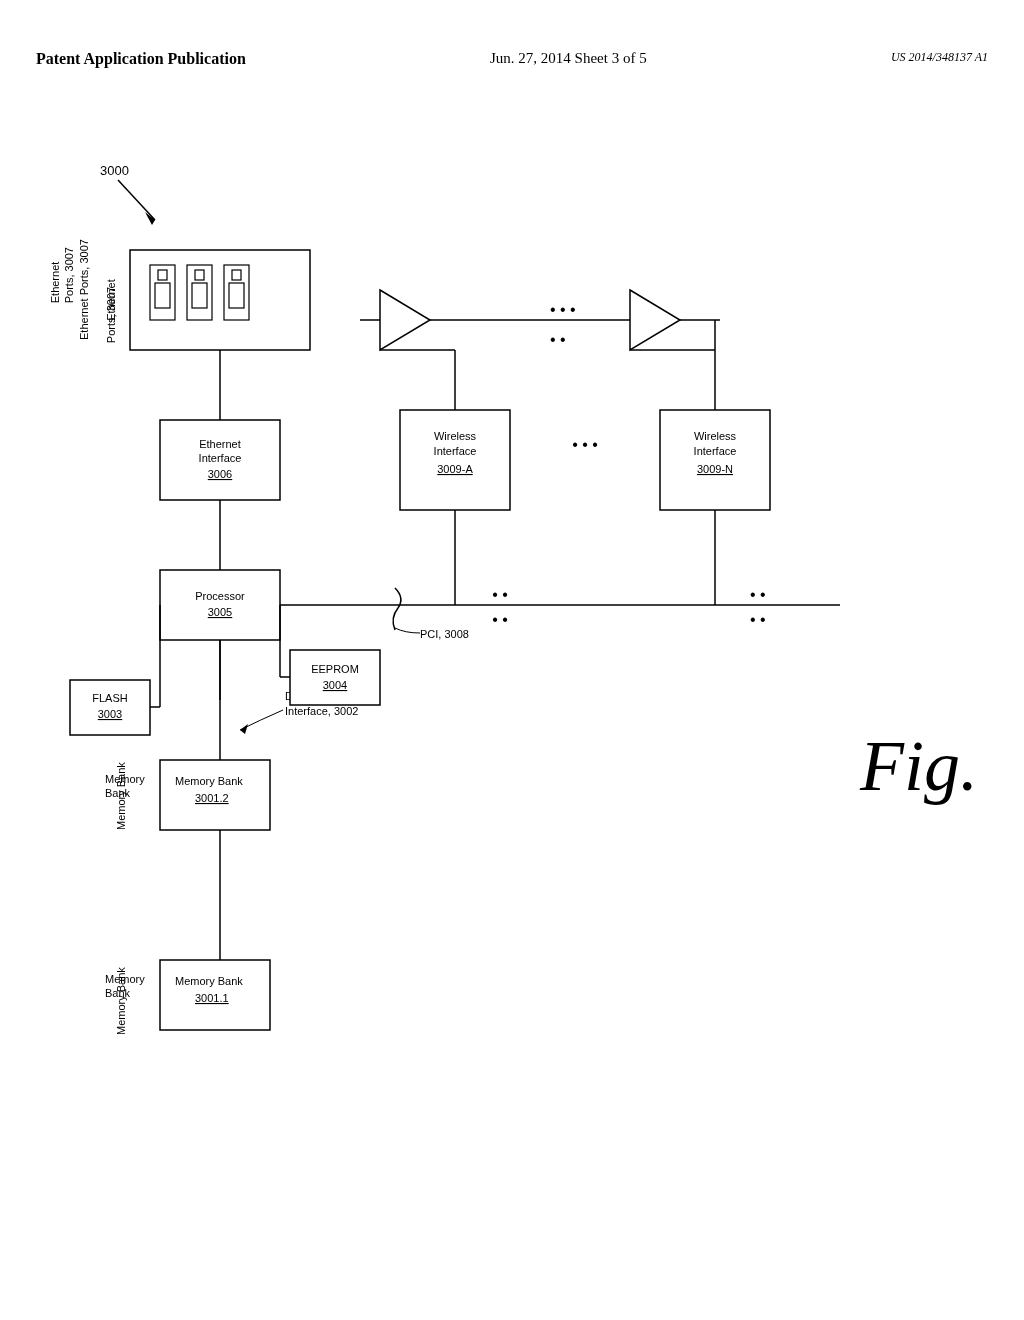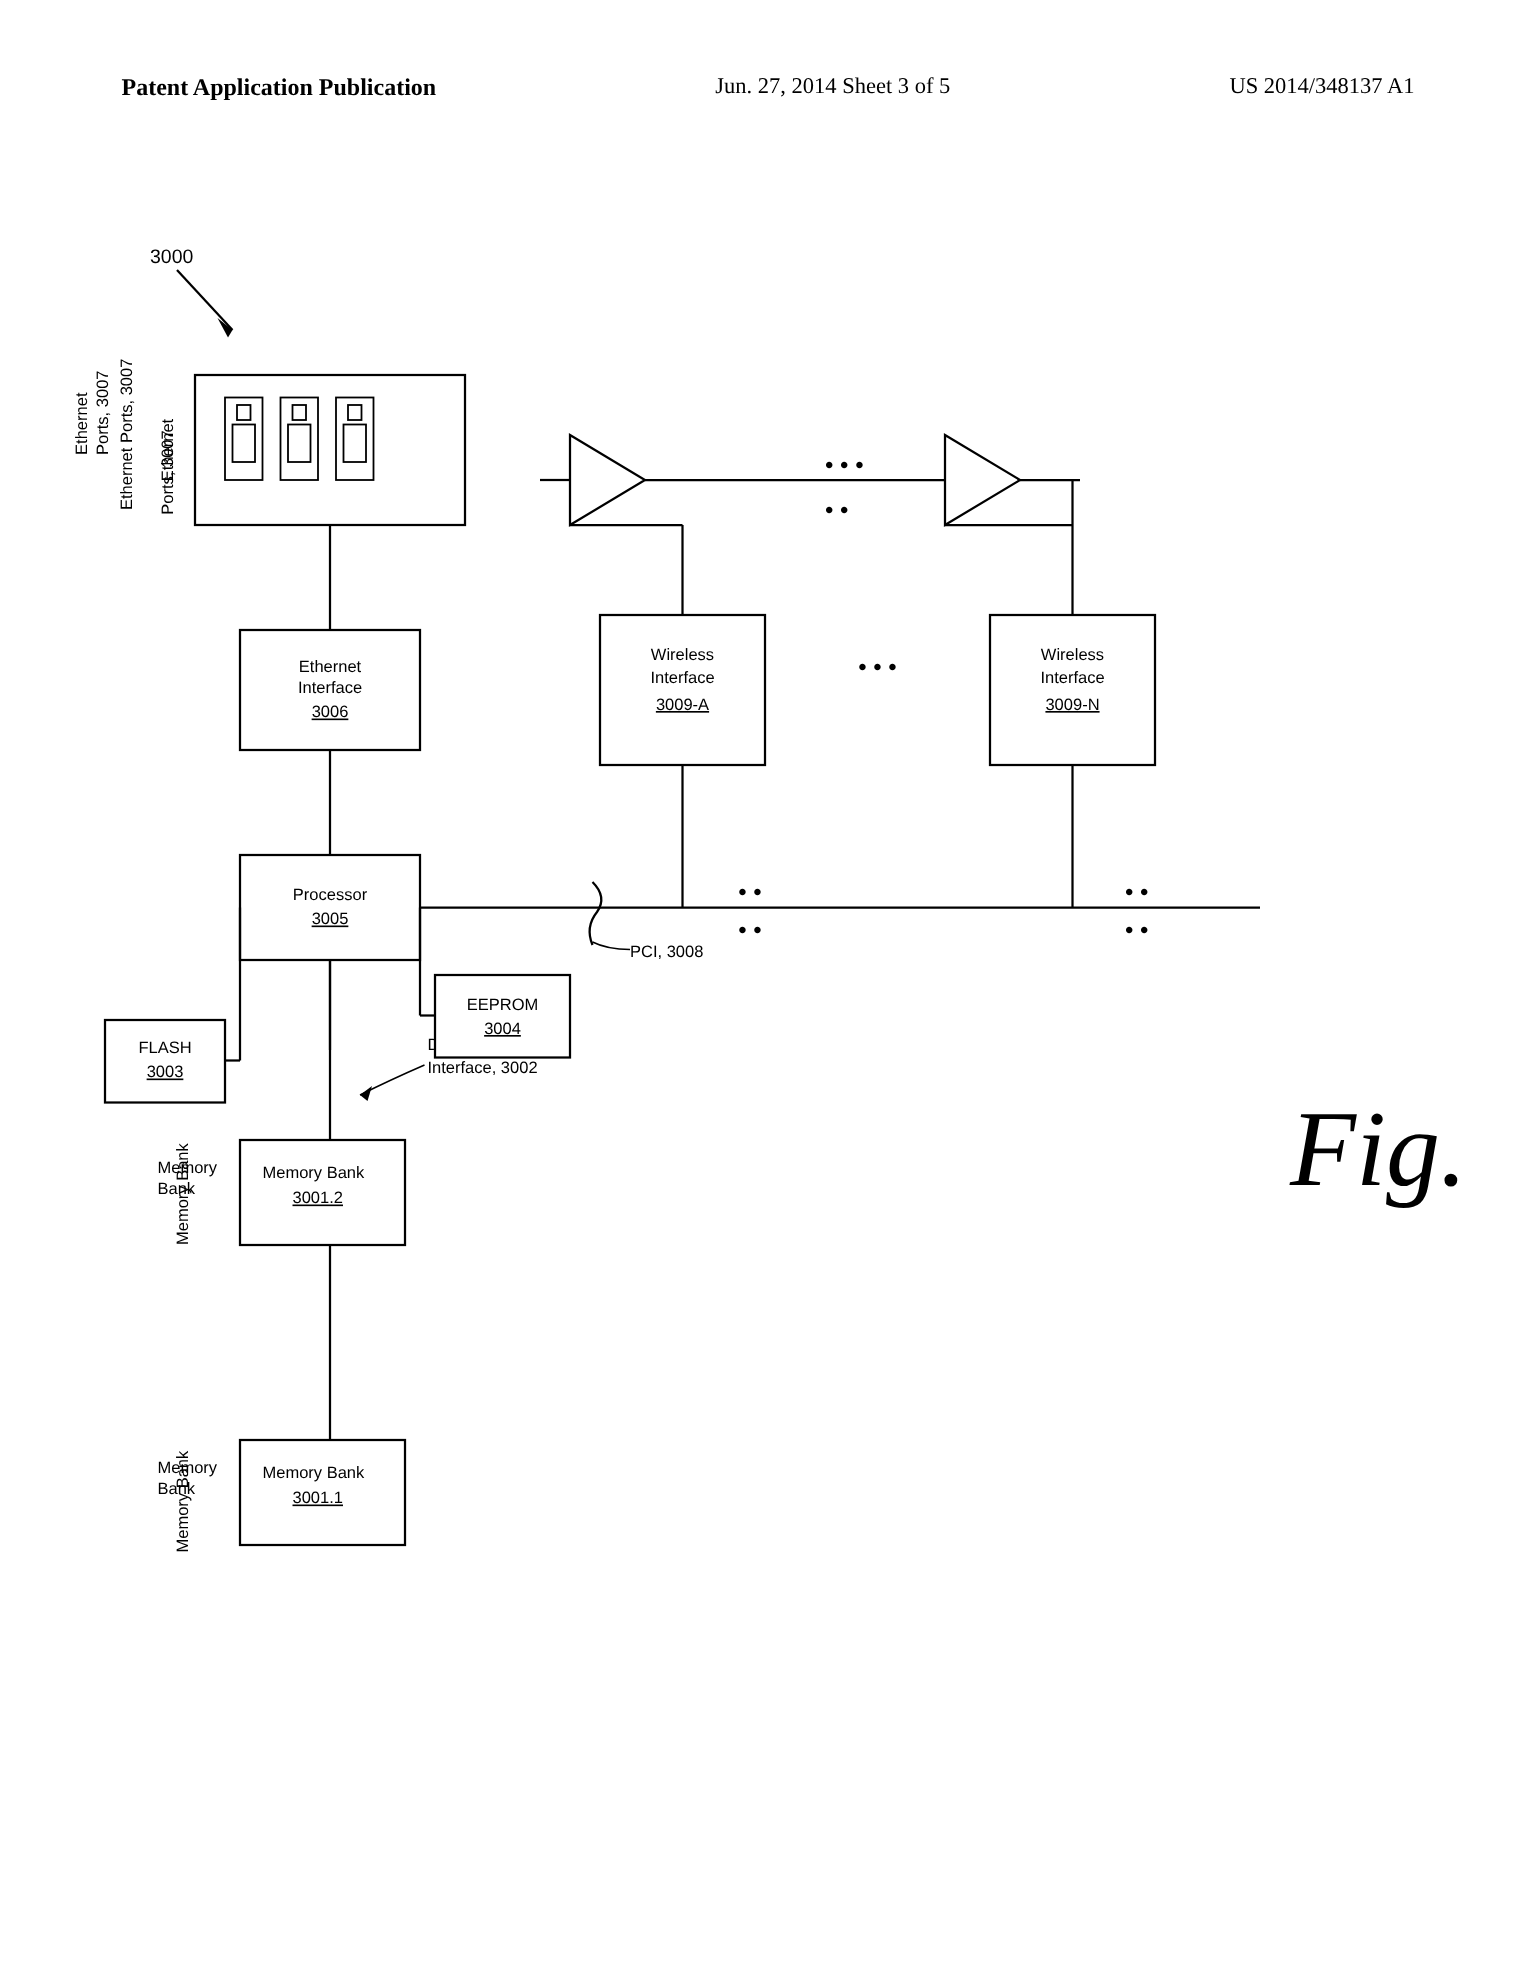--- a/index.html
+++ b/index.html
@@ -14,35 +14,36 @@
 
     
     .header {
       position: absolute;
       top: 50px;
       left: 0;
       right: 0;
       display: flex;
       justify-content: space-between;
       align-items: flex-start;
-      padding: 0 81px;
+      padding: 0 36px;
       font-size: 15px;
       gap: 19px;
     }
     .header-left {
       font-weight: bold;
       font-size: 16px;
     }
     .header-center {
       font-size: 15px;
       text-align: center;
     }
     .header-right {
-      font-size: 15px;
+      font-size: 12px;
       text-align: center;
+      font-style: italic;
     }
   </style>
 </head>
 <body>
 
 <div class="header">
   <div class="header-left">Patent Application Publication</div>
   <div class="header-center">Jun. 27, 2014   Sheet 3 of 5</div>
   <div class="header-right">US 2014/348137 A1</div>
 </div>

